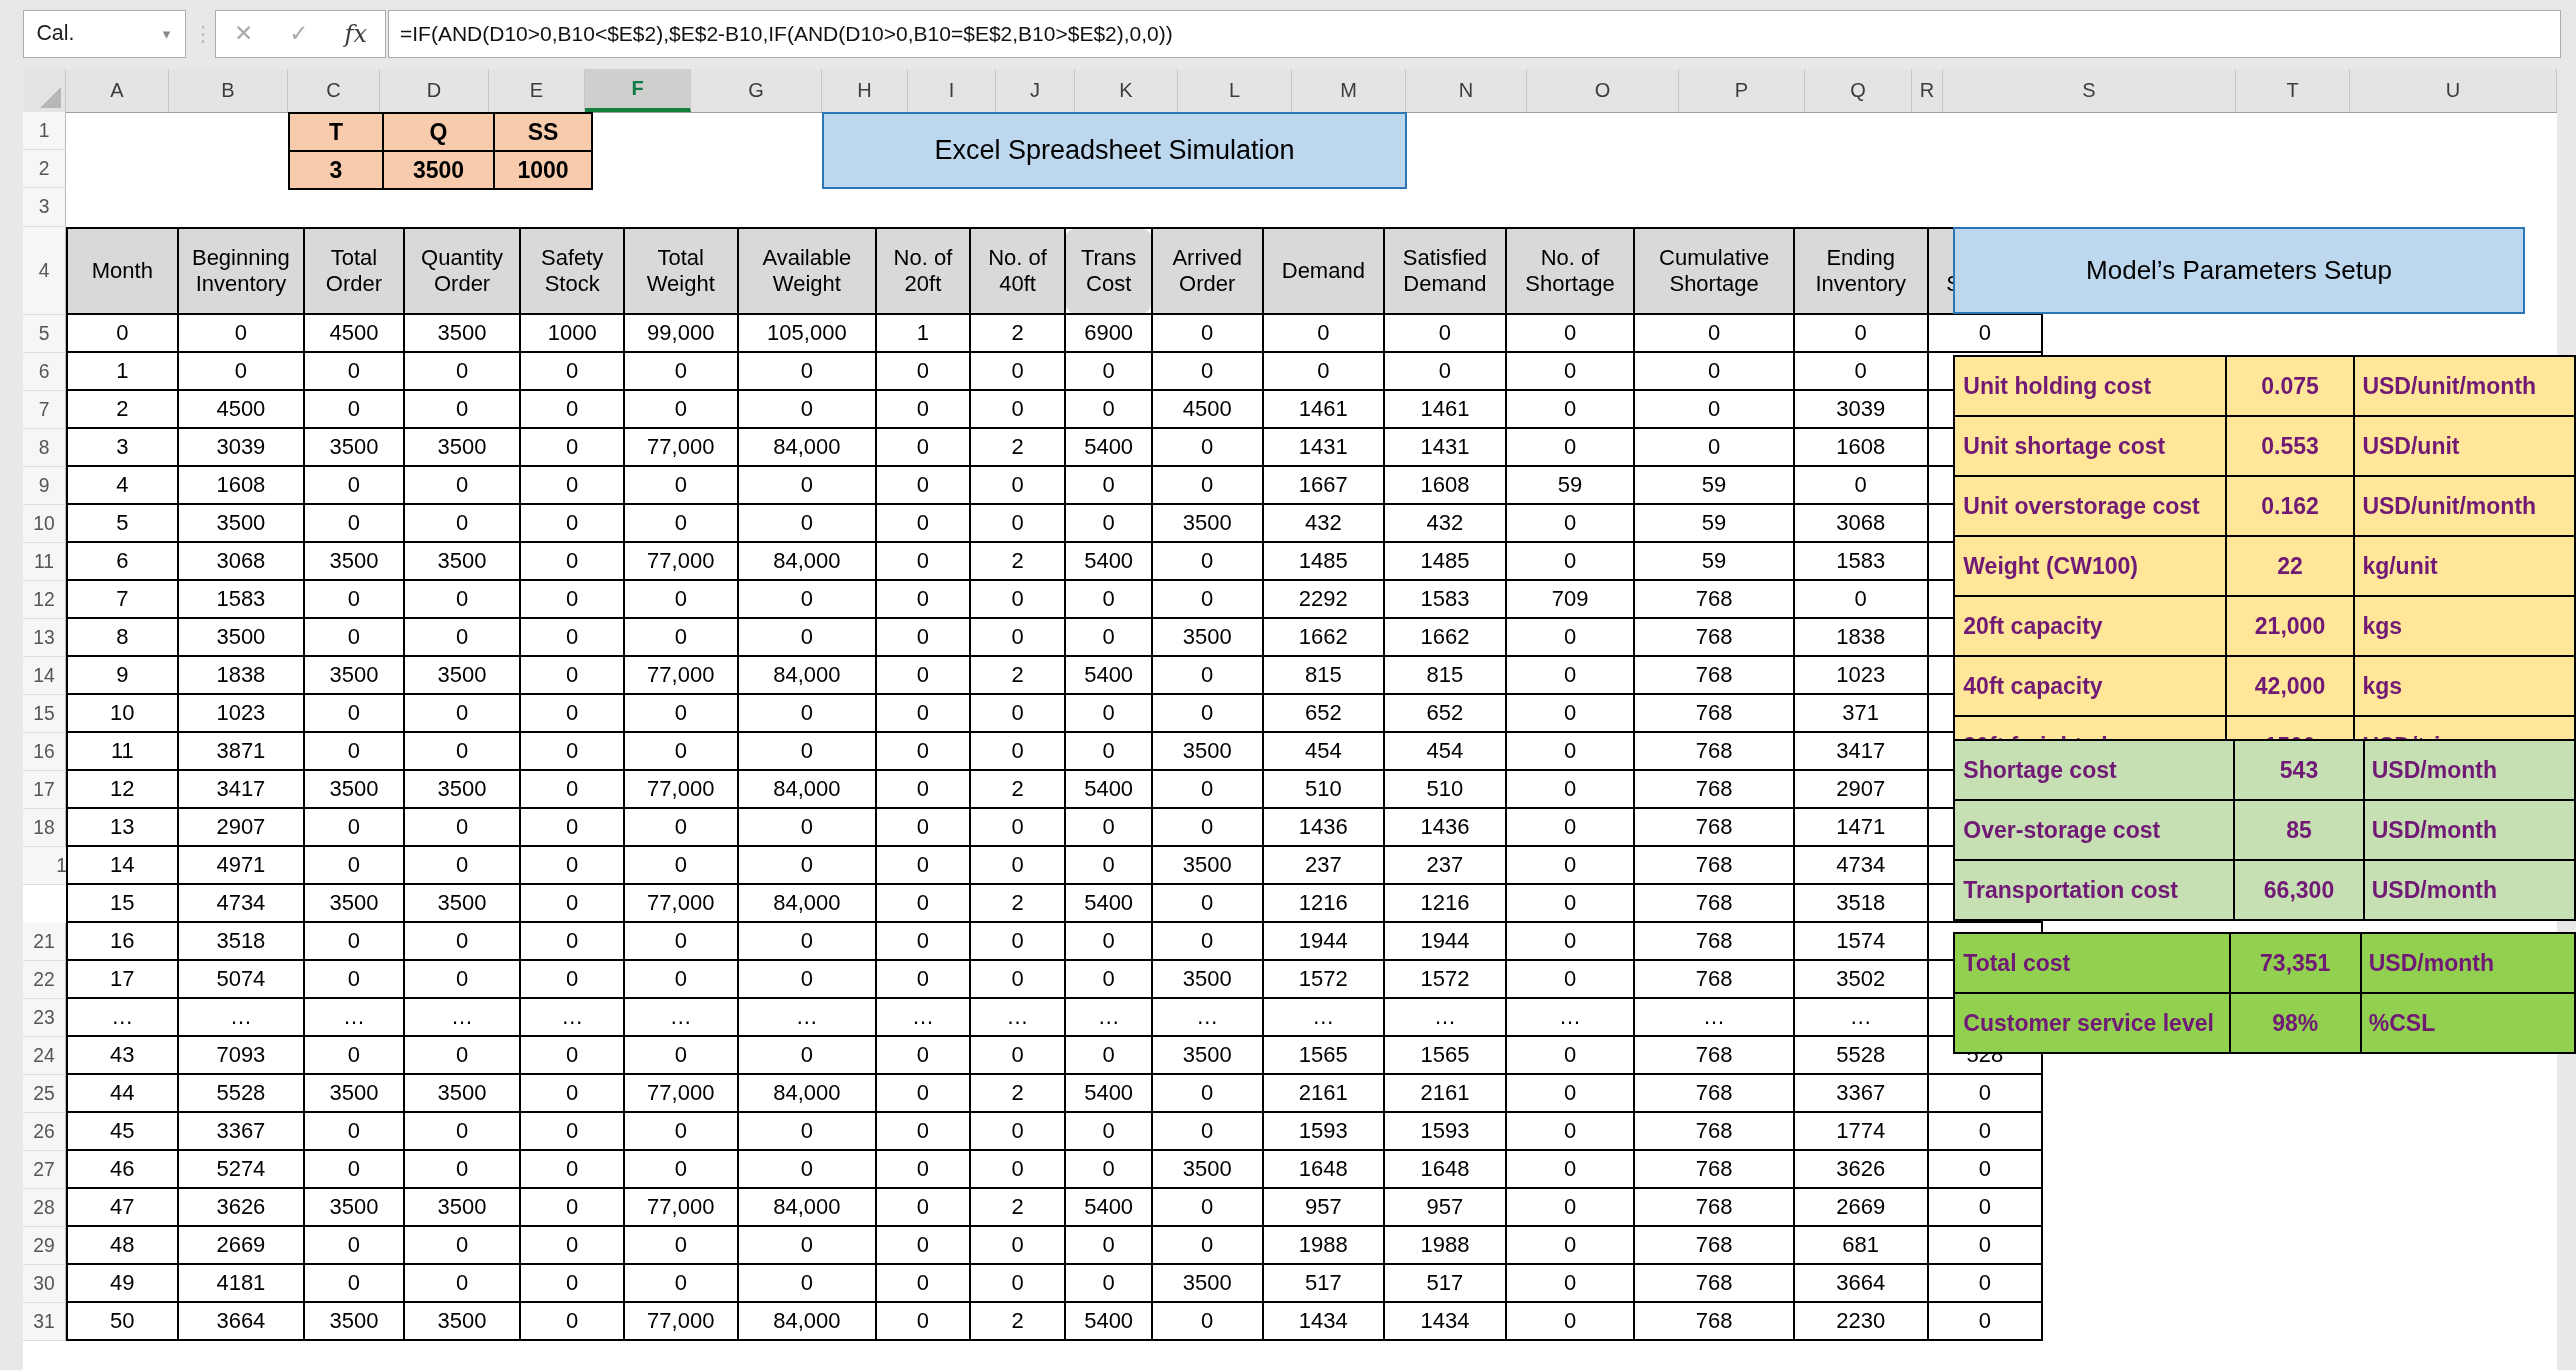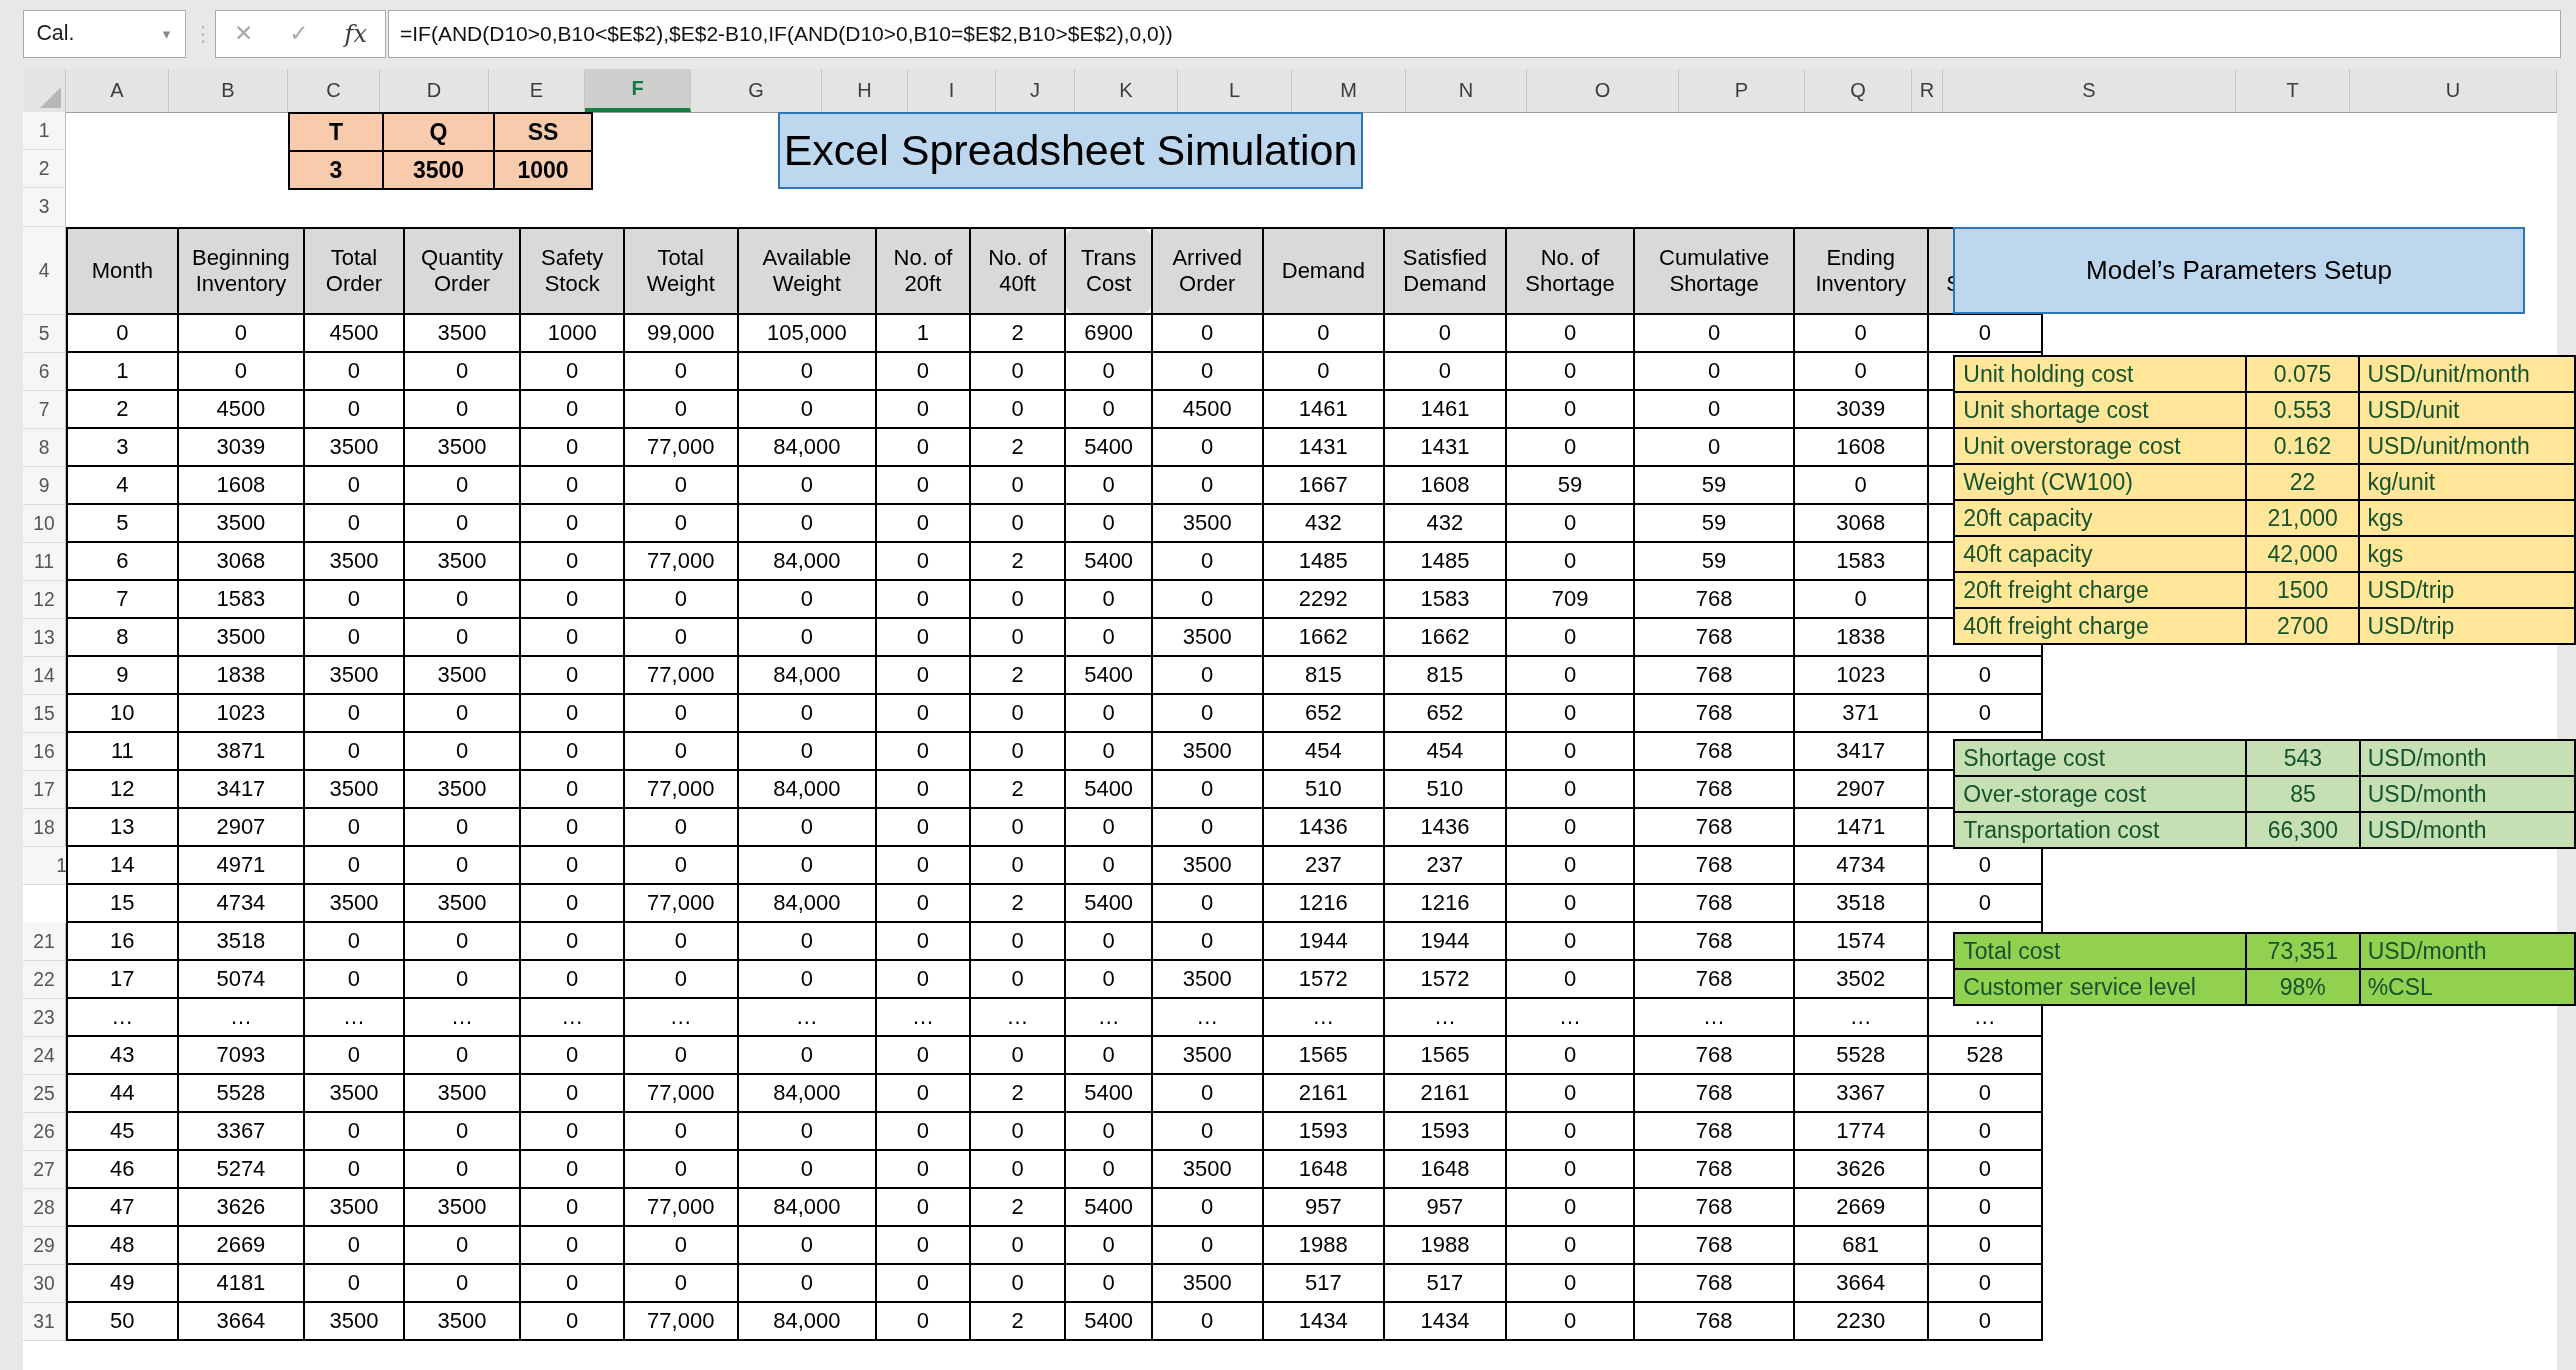--- a/index.html
+++ b/index.html
@@ -32,31 +32,31 @@
   .gutter{position:absolute;left:23px;top:112px;width:43px;}
   .rn{width:43px;display:flex;align-items:center;justify-content:center;font-size:19.3px;color:#555;background:#F6F6F4;border-right:1.4px solid #BDBDBD;border-bottom:0.7px solid #DCDCDC;box-sizing:border-box;}
 
   
   .parambox{position:absolute;left:288px;top:112px;border-collapse:collapse;}
   .parambox td{background:#F8CBAD;border:2.1px solid #000;width:92px;height:36px;text-align:center;font-size:23px;font-weight:bold;color:#000;padding:0;}
   .parambox td.c2{width:109px;}
   .parambox td.c3{width:96px;}
 
   
-  .banner{position:absolute;left:778px;top:112px;width:585px;height:77px;background:#BDD7EE;border:2.8px solid #2E75B6;box-sizing:border-box;display:flex;align-items:center;justify-content:center;font-size:43px;color:#000;}
+  .banner{position:absolute;left:822px;top:112px;width:585px;height:77px;background:#BDD7EE;border:2.8px solid #2E75B6;box-sizing:border-box;display:flex;align-items:center;justify-content:center;font-size:27px;color:#000;}
 
   
   .maintable{position:absolute;left:66px;top:227px;border-collapse:collapse;table-layout:fixed;background:#fff;border:2.8px solid #000;}
   .maintable th{background:#D9D9D9;border:2.1px solid #000;font-weight:normal;font-size:22px;color:#000;height:84px;line-height:1.18;padding:0 2.8px;text-align:center;vertical-align:middle;}
   .maintable td{border:2.1px solid #000;font-size:22px;color:#000;height:36px;text-align:center;vertical-align:middle;padding:0 1.4px;background:#fff;}
 
   
   .rptitle{position:absolute;left:1953px;top:227px;width:572px;height:87px;background:#BDD7EE;border:2.8px solid #2E75B6;box-sizing:border-box;display:flex;align-items:center;justify-content:center;font-size:26px;color:#000;}
   .rtab{position:absolute;left:1953px;border-collapse:collapse;table-layout:fixed;border:2.8px solid #000;}
-  .rtab td{border:2.1px solid #000;font-size:23px;color:#14532d;height:34px;padding:0;vertical-align:middle;}
+  .rtab td{border:2.1px solid #000;font-size:23px;color:#701a75;height:34px;padding:12px;vertical-align:middle;font-weight:bold;}
   .rtab td.lab{text-align:left;padding-left:8.3px;width:283px;}
   .rtab td.valu{text-align:center;width:112px;}
   .rtab td.unit{text-align:left;padding-left:7px;width:207px;}
   .ytab td{background:#FFE699;}
   .lgtab td{background:#C6E0B4;}
   .bgtab td{background:#92D050;}
   .ytab{top:355px;}
   .lgtab{top:739px;}
   .bgtab{top:932px;}
 </style>

